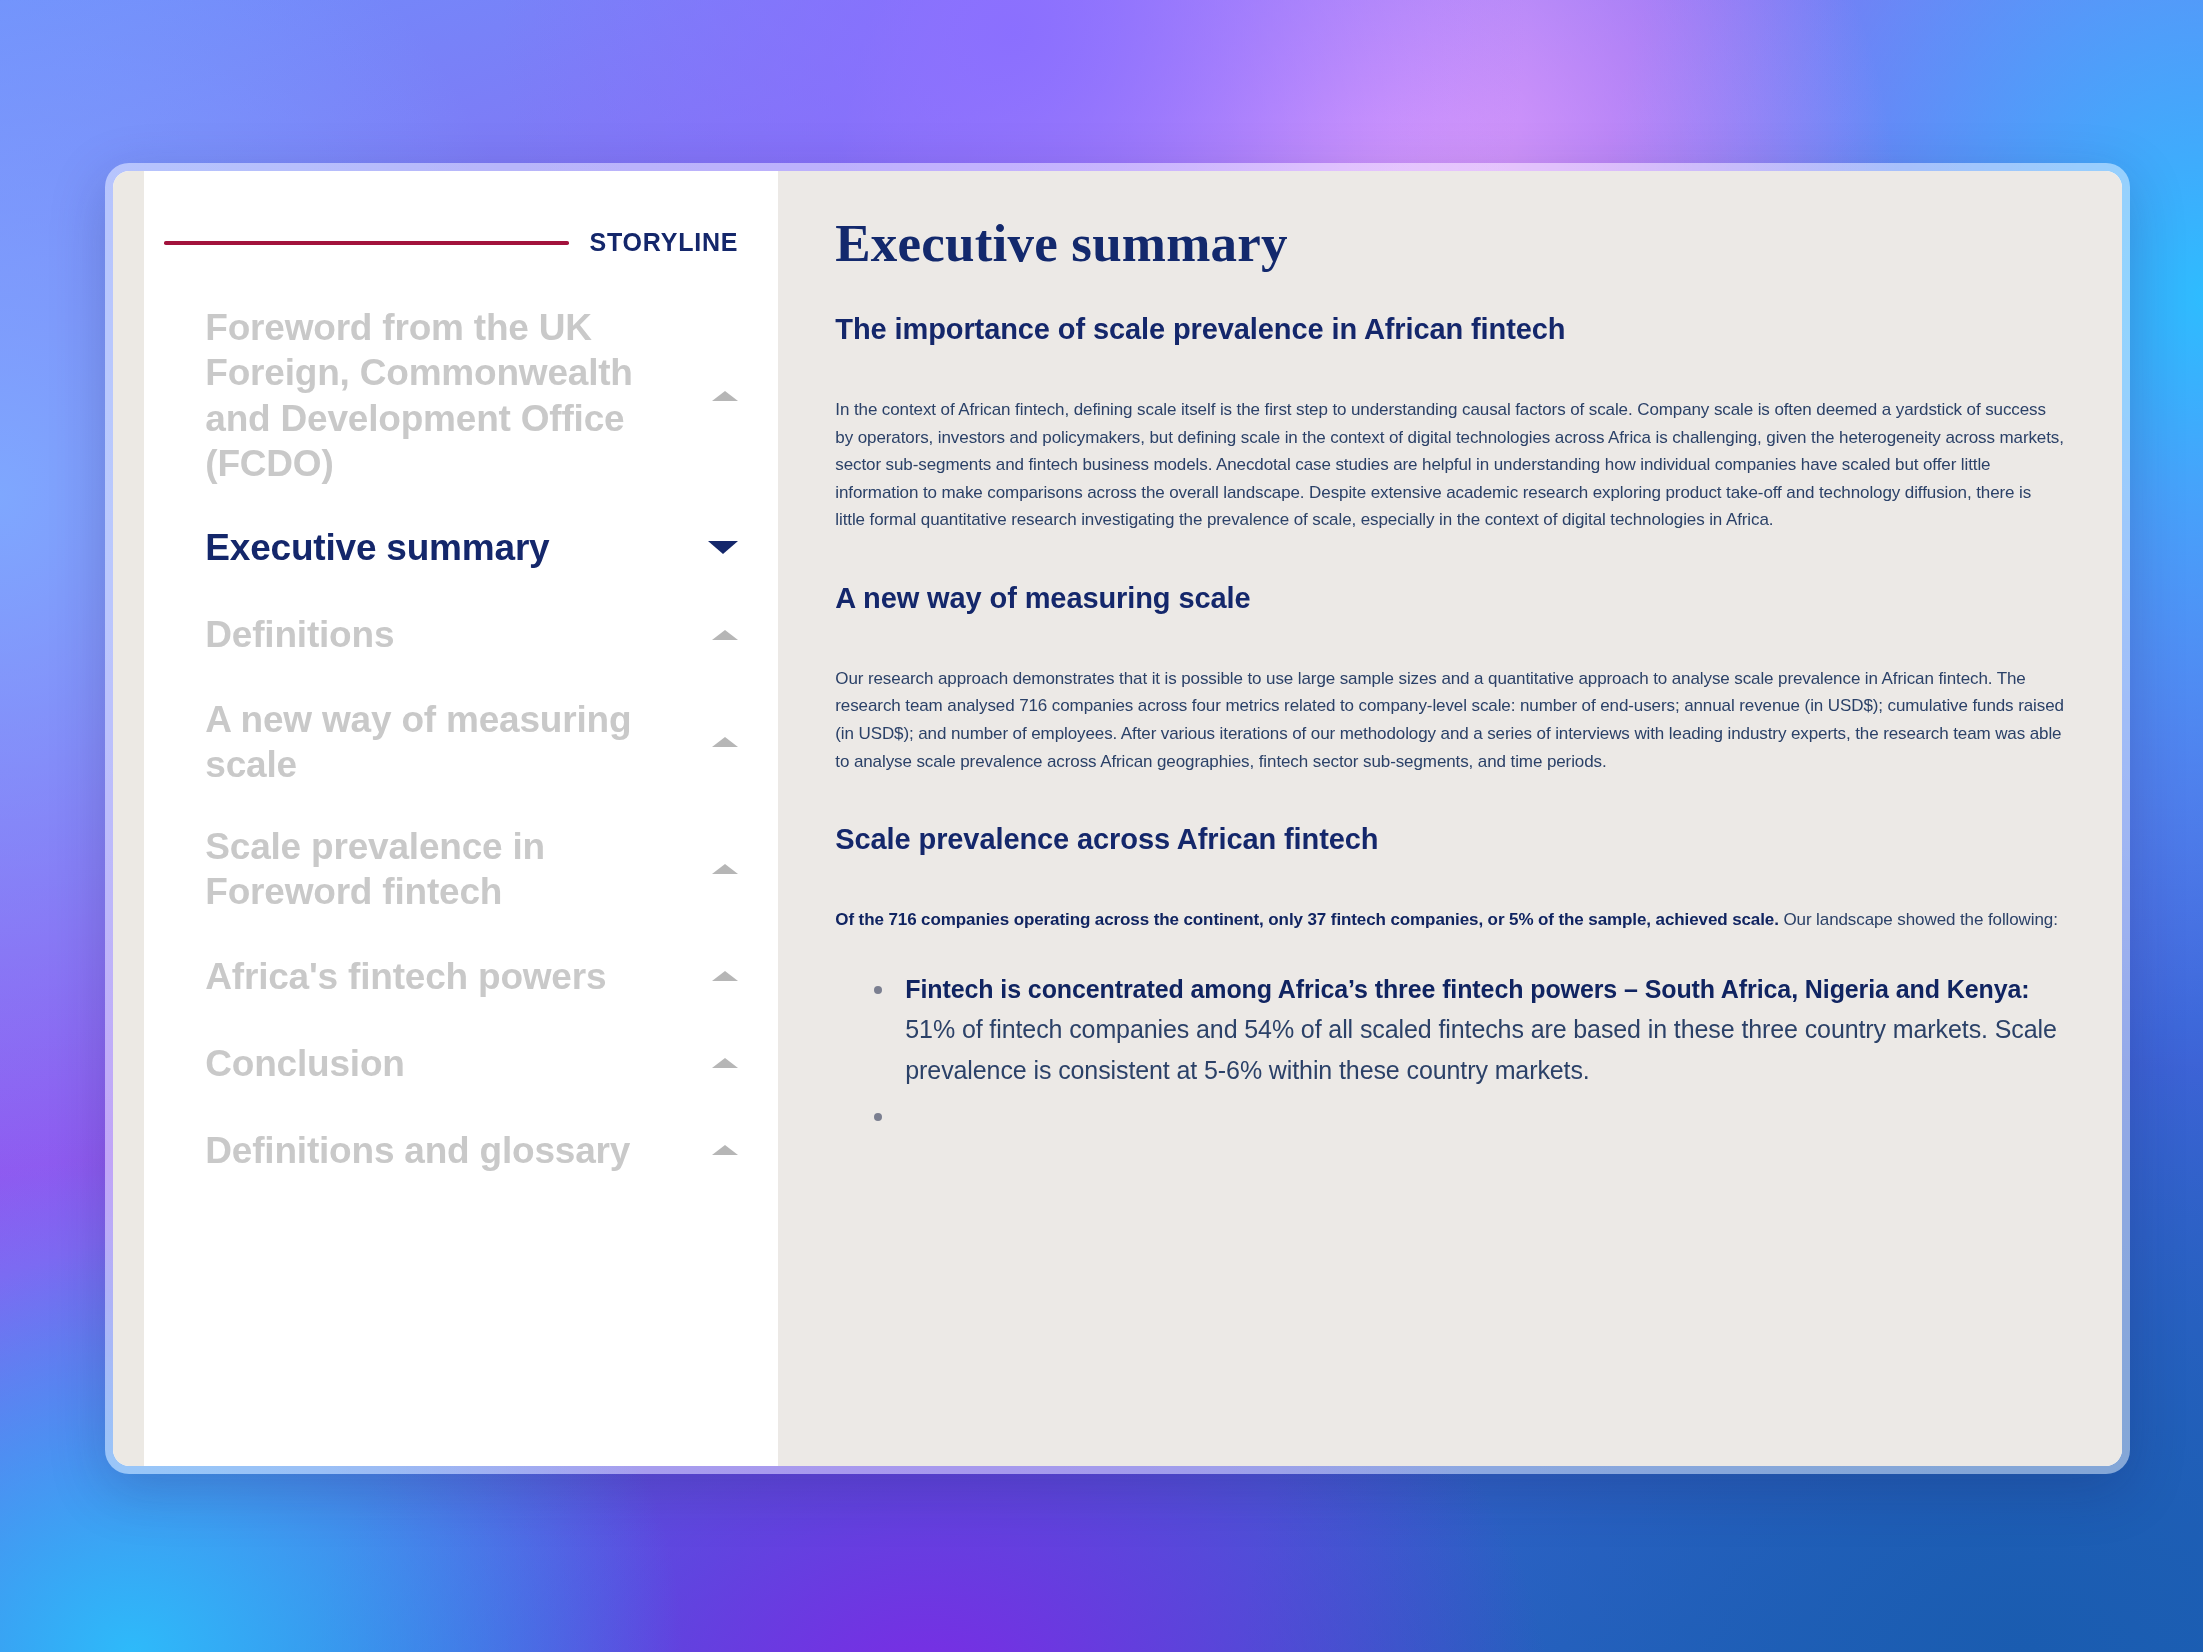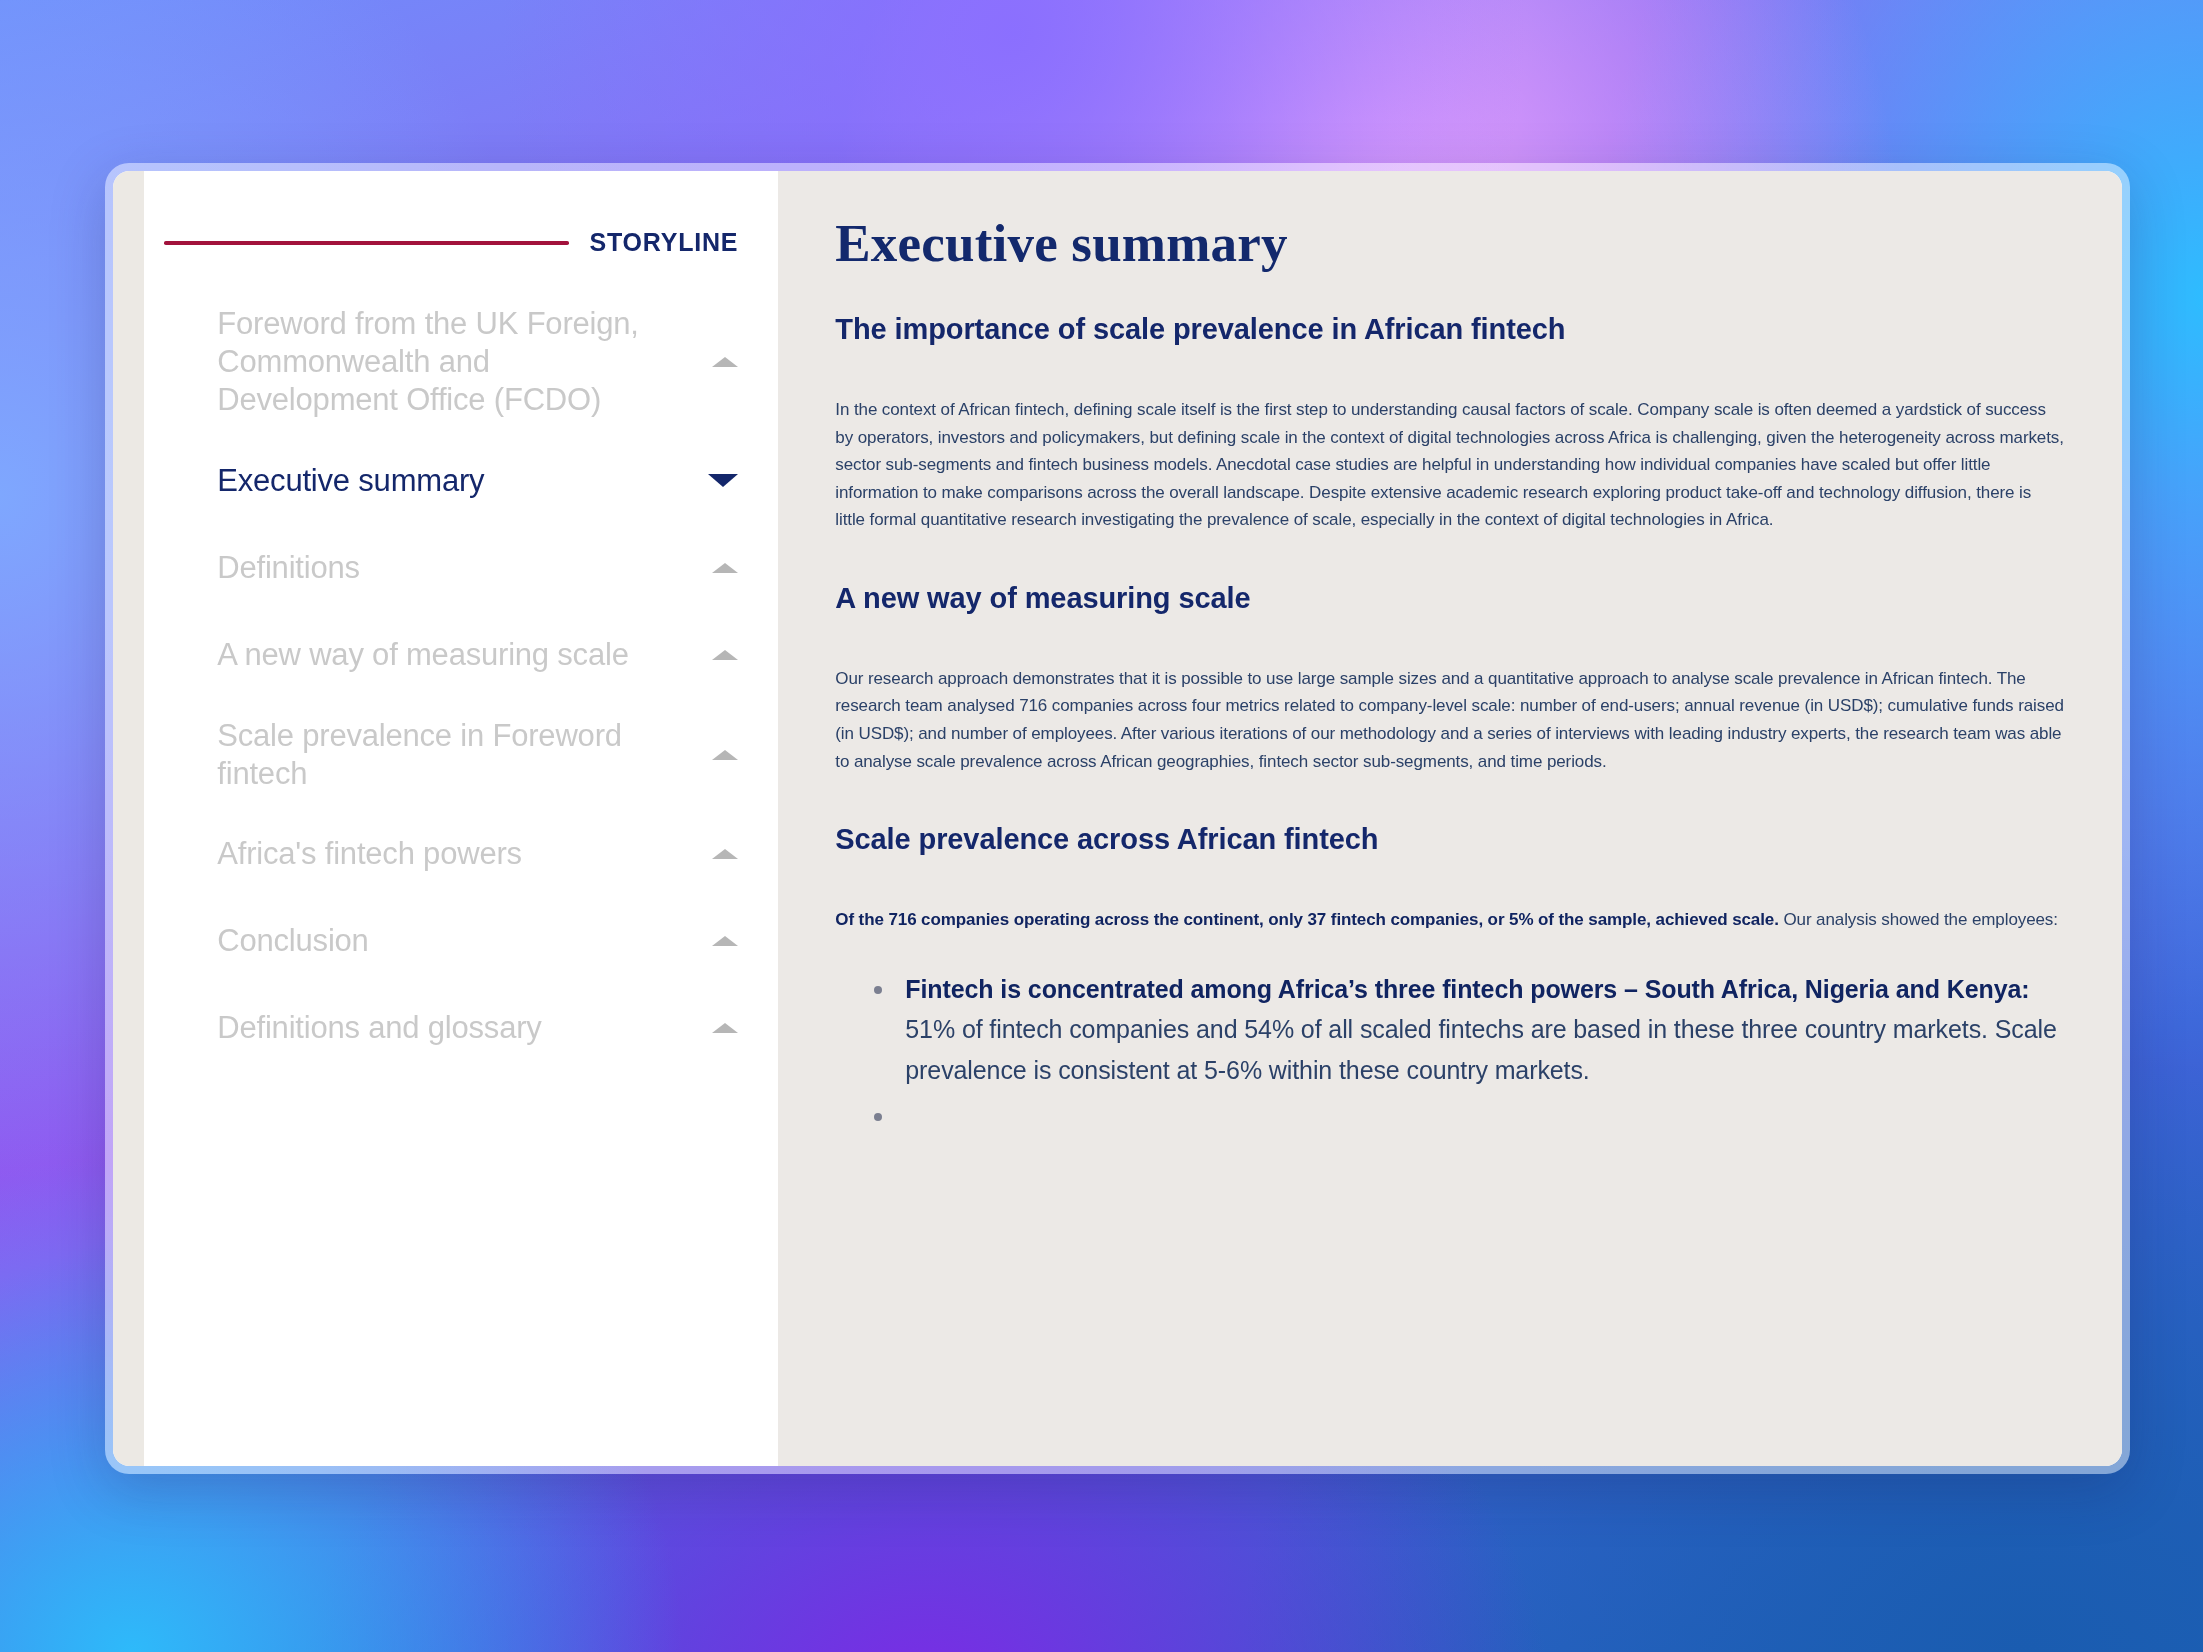--- a/index.html
+++ b/index.html
@@ -81,27 +81,26 @@
   .nav-item {
     display:flex;
     align-items:center;
     justify-content:space-between;
     padding:0 40px 0 61px;
     min-height:50px;
     margin-bottom:37px;
     cursor:pointer;
   }
   .nav-label {
-    font-size:31px;
-    font-weight:400;
+    font-size:37px;
+    font-weight:700;
     line-height:1.22;
     color:#c9c9c9;
     letter-spacing:-0.2px;
     max-width:459px;
-    margin-left:12px;
   }
   .nav-item.active .nav-label { color:#14276b; }
 
   .caret {
     flex:0 0 auto;
     width:0; height:0;
     margin-left:16.5px;
   }
   .caret.up {
     border-left:13.8px solid transparent;
@@ -236,21 +235,21 @@
 
       <p class="para">In the context of African fintech, defining scale itself is the first step to understanding causal factors of scale. Company scale is often deemed a yardstick of success by operators, investors and policymakers, but defining scale in the context of digital technologies across Africa is challenging, given the heterogeneity across markets, sector sub-segments and fintech business models. Anecdotal case studies are helpful in understanding how individual companies have scaled but offer little information to make comparisons across the overall landscape. Despite extensive academic research exploring product take-off and technology diffusion, there is little formal quantitative research investigating the prevalence of scale, especially in the context of digital technologies in Africa.</p>
 
       <h2 class="sec-head">A new way of measuring scale</h2>
 
       <p class="para">Our research approach demonstrates that it is possible to use large sample sizes and a quantitative approach to analyse scale prevalence in African fintech. The research team analysed 716 companies across four metrics related to company-level scale: number of end-users; annual revenue (in USD$); cumulative funds raised (in USD$); and number of employees. After various iterations of our methodology and a series of interviews with leading industry experts, the research team was able to analyse scale prevalence across African geographies, fintech sector sub-segments, and time periods.</p>
 
       <h2 class="sec-head">Scale prevalence across African fintech</h2>
 
       <p class="para tight">
-        <b>Of the 716 companies operating across the continent, only 37 fintech companies, or 5% of the sample, achieved scale.</b><span> Our analysis showed the employees:</span>
+        <b>Of the 716 companies operating across the continent, only 37 fintech companies, or 5% of the sample, achieved scale.</b><span> Our landscape showed the following:</span>
       </p>
 
       <ul class="bullets">
         <li>
           <b>Fintech is concentrated among Africa’s three fintech powers – South Africa, Nigeria and Kenya:</b><span> 51% of fintech companies and 54% of all scaled fintechs are based in these three country markets. Scale prevalence is consistent at 5-6% within these country markets.</span>
         </li>
         <li>
           
         </li>
 

